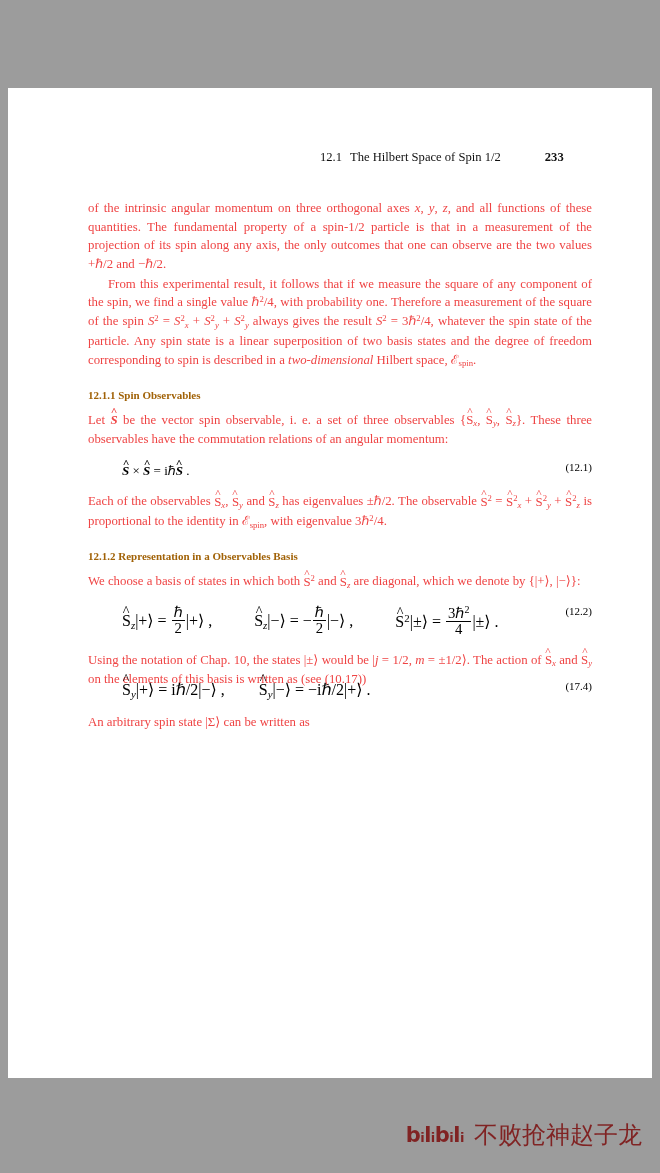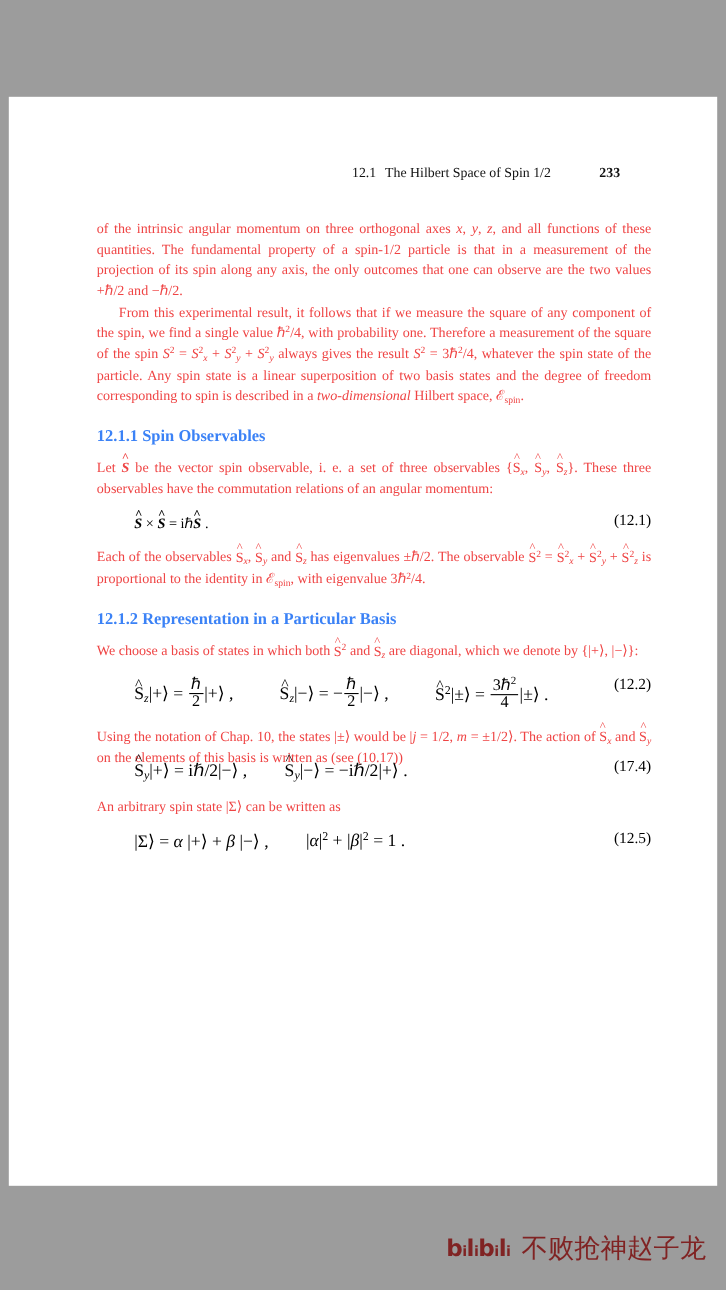--- a/index.html
+++ b/index.html
@@ -55,40 +55,40 @@
     color: #ef4444;
     hyphens: none;
   }
   p.body + p.body {
     margin-top: 1px;
   }
   p.indent {
     text-indent: 20px;
   }
   h3.sec {
-    font-size: 15px;
+    font-size: 11px;
     font-weight: bold;
     margin: 19px 0 10px 0;
-    color: #3b82f6;
+    color: #a16207;
   }
   .eq-block {
     position: relative;
     margin: 13px 0 13px 0;
     min-height: 18px;
   }
   .eq-content {
     display: block;
     font-size: 13px;
     padding-left: 34px;
   }
   .eq-num {
     position: absolute;
     right: 0;
     top: 0;
-    font-size: 14px;
+    font-size: 11px;
   }
   .eq-row {
     display: flex;
     align-items: flex-start;
     padding-left: 34px;
   }
   .eq-cell {
     white-space: nowrap;
   }
   .gap-lg { display: inline-block; width: 42px; }
@@ -170,21 +170,21 @@
 
     <p class="body">Let <span class="hat bi">S</span> be the vector spin observable, i. e. a set of three observables {<span class="hat it">S</span><sub class="s">x</sub>, <span class="hat it">S</span><sub class="s">y</sub>, <span class="hat it">S</span><sub class="s">z</sub>}. These three observables have the commutation relations of an angular momentum:</p>
 
     <div class="eq-block">
       <span class="eq-content"><span class="hat bi">S</span> × <span class="hat bi">S</span> = iℏ<span class="hat bi">S</span> .</span>
       <span class="eq-num">(12.1)</span>
     </div>
 
     <p class="body">Each of the observables <span class="hat it">S</span><sub class="s">x</sub>, <span class="hat it">S</span><sub class="s">y</sub> and <span class="hat it">S</span><sub class="s">z</sub> has eigenvalues ±ℏ/2. The observable <span class="hat it">S</span><sup class="s">2</sup> = <span class="hat it">S</span><sup class="s">2</sup><sub class="s">x</sub> + <span class="hat it">S</span><sup class="s">2</sup><sub class="s">y</sub> + <span class="hat it">S</span><sup class="s">2</sup><sub class="s">z</sub> is proportional to the identity in ℰ<sub class="sr">spin</sub>, with eigenvalue 3ℏ<sup class="s">2</sup>/4.</p>
 
-    <h3 class="sec">12.1.2 Representation in a Particular Basis</h3>
+    <h3 class="sec">12.1.2 Representation in a Observables Basis</h3>
 
     <p class="body">We choose a basis of states in which both <span class="hat it">S</span><sup class="s">2</sup> and <span class="hat it">S</span><sub class="s">z</sub> are diagonal, which we denote by {|+⟩, |−⟩}:</p>
 
     <div class="eq-block">
       <div class="eq-row">
         <span class="eq-cell"><span class="hat it">S</span><sub class="s">z</sub>|+⟩ = <span class="frac"><span class="num">ℏ</span><span class="den">2</span></span>|+⟩ ,</span>
         <span class="gap-lg"></span>
         <span class="eq-cell"><span class="hat it">S</span><sub class="s">z</sub>|−⟩ = −<span class="frac"><span class="num">ℏ</span><span class="den">2</span></span>|−⟩ ,</span>
         <span class="gap-lg"></span>
         <span class="eq-cell"><span class="hat it">S</span><sup class="s">2</sup>|±⟩ = <span class="frac"><span class="num">3ℏ<sup class="s">2</sup></span><span class="den">4</span></span>|±⟩ .</span>
@@ -199,28 +199,20 @@
       <div class="eq-row">
         <span class="eq-cell"><span class="hat it">S</span><sub class="s">y</sub>|+⟩ = iℏ/2|−⟩ ,</span>
         <span class="gap-md"></span>
         <span class="eq-cell"><span class="hat it">S</span><sub class="s">y</sub>|−⟩ = −iℏ/2|+⟩ .</span>
       </div>
       <span class="eq-num">(17.4)</span>
     </div>
 
     <p class="body">An arbitrary spin state |Σ⟩ can be written as</p>
 
-    <div class="eq-block">
-      <div class="eq-row">
-        <span class="eq-cell">|Σ⟩ = <i class="it">α</i> |+⟩ + <i class="it">β</i> |−⟩ ,</span>
-        <span class="gap-md"></span>
-        <span class="eq-cell">|<i class="it">α</i>|<sup class="s">2</sup> + |<i class="it">β</i>|<sup class="s">2</sup> = 1 .</span>
-      </div>
-      <span class="eq-num">(12.5)</span>
-    </div>
 
 
   </div>
 </div>
 
 <div class="watermark">
   <span class="wm-logo">b<span class="sm">i</span>l<span class="sm">i</span>b<span class="sm">i</span>l<span class="sm">i</span></span>
   <span class="wm-text">不败抢神赵子龙</span>
 </div>
 

